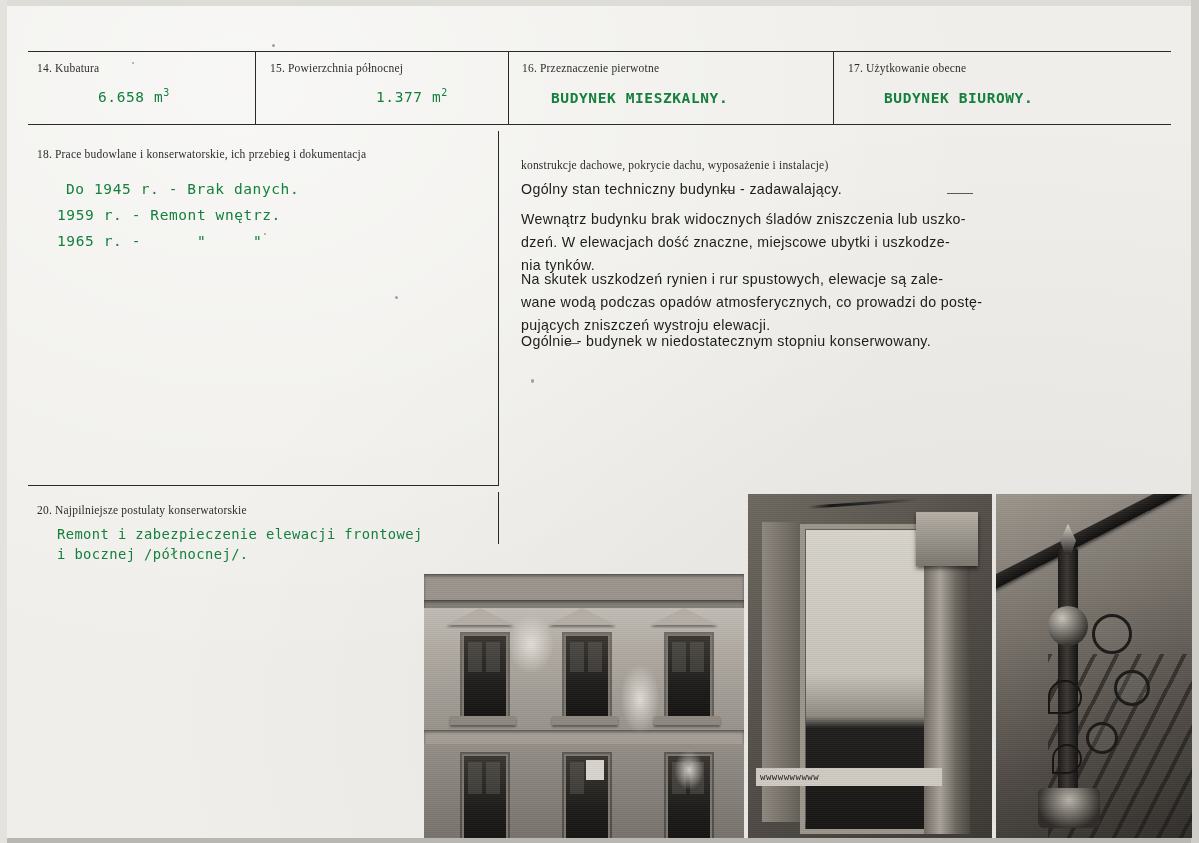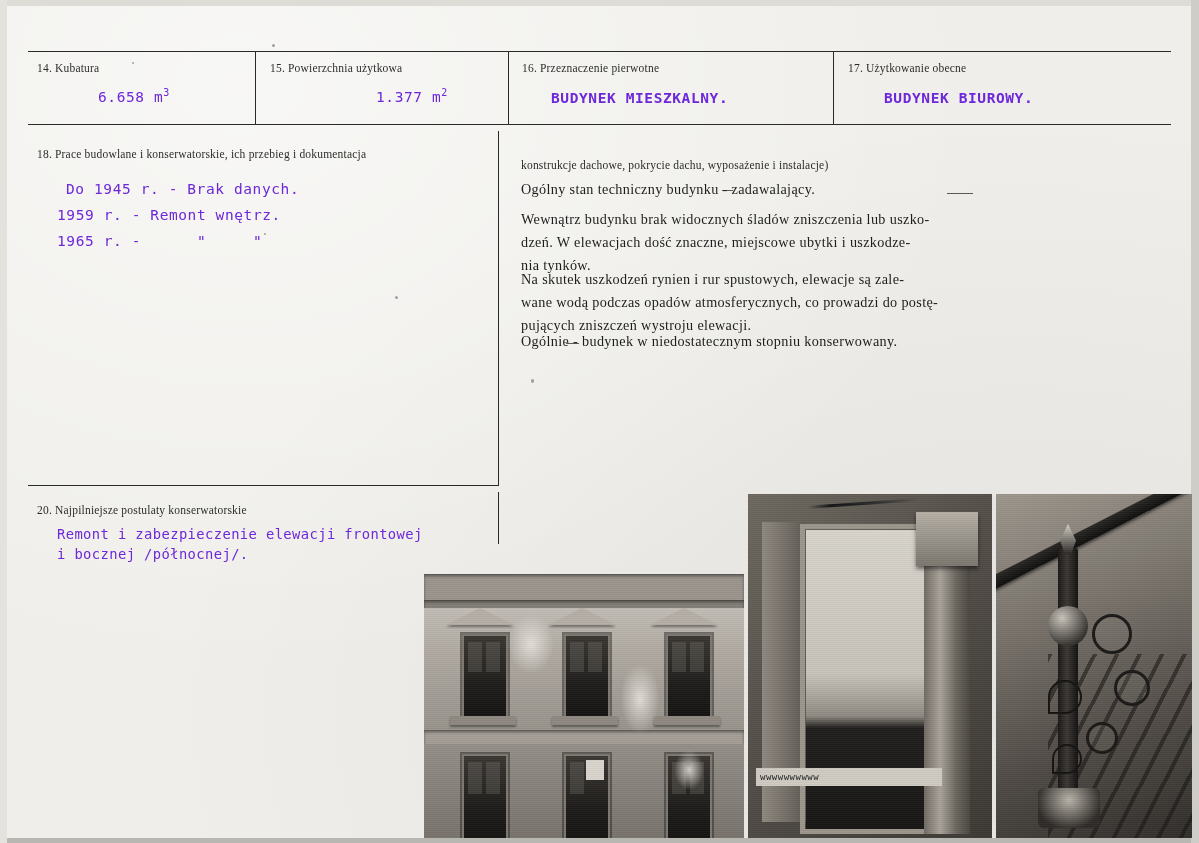--- a/index.html
+++ b/index.html
@@ -59,38 +59,38 @@
     letter-spacing: 0.2px;
     line-height: 1.35;
   }
   .cell-label .num { margin-right: 3px; }
 
   
   .typed {
     position: absolute;
     font-family: "DejaVu Sans Mono", monospace;
     font-size: 14.5px;
-    color: #6d28d9;
+    color: #15803d;
     letter-spacing: 0.6px;
     line-height: 1.55;
     white-space: pre;
   }
   .typed.bold { font-weight: 700; }
   .typed.small { font-size: 13.8px; letter-spacing: 0.4px; }
 
   .sup {
     font-size: 10px;
     vertical-align: super;
     letter-spacing: 0;
   }
 
   
   .para {
     position: absolute;
-    font-family: Liberation Serif, serif;
+    font-family: Liberation Sans, sans-serif;
     font-size: 14.2px;
     color: #1d1d1c;
     letter-spacing: 0.35px;
     line-height: 1.62;
     white-space: pre-line;
   }
 
   
   .photo {
     position: absolute;
@@ -289,21 +289,21 @@
   <div class="rule v" style="left:833px; top:51px; height:73px;"></div>
   <div class="rule v" style="left:498px; top:131px; height:355px;"></div>
   <div class="rule v" style="left:498px; top:492px; height:52px;"></div>
 
   <div class="cell-label" style="left:37px; top:61px;">
     <span class="num">14.</span><span>Kubatura</span>
   </div>
   <div class="typed" style="left:98px; top:85px;"><span>6.658 m</span><span class="sup">3</span></div>
 
   <div class="cell-label" style="left:270px; top:61px;">
-    <span class="num">15.</span><span>Powierzchnia użytkowa</span>
+    <span class="num">15.</span><span>Powierzchnia północnej</span>
   </div>
   <div class="typed" style="left:330px; top:85px;margin-left:46px;"><span>1.377 m</span><span class="sup">2</span></div>
 
   <div class="cell-label" style="left:522px; top:61px;">
     <span class="num">16.</span><span>Przeznaczenie pierwotne</span>
   </div>
   <div class="typed bold" style="left:551px; top:87px;">BUDYNEK MIESZKALNY.</div>
 
   <div class="cell-label" style="left:848px; top:61px;">
     <span class="num">17.</span><span>Użytkowanie obecne</span>

